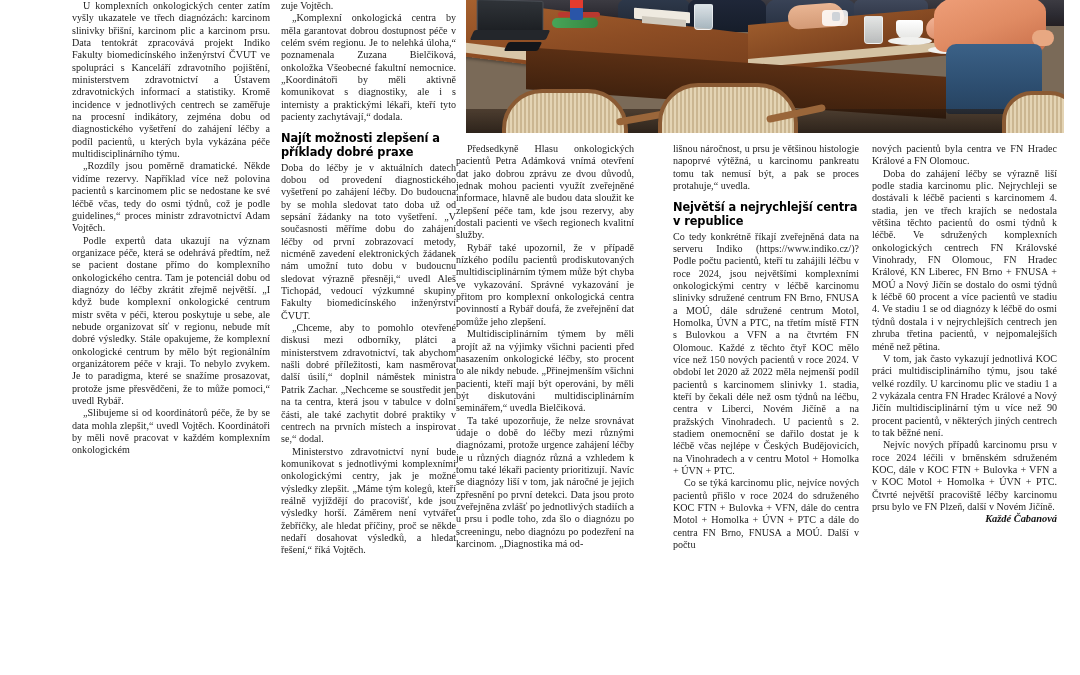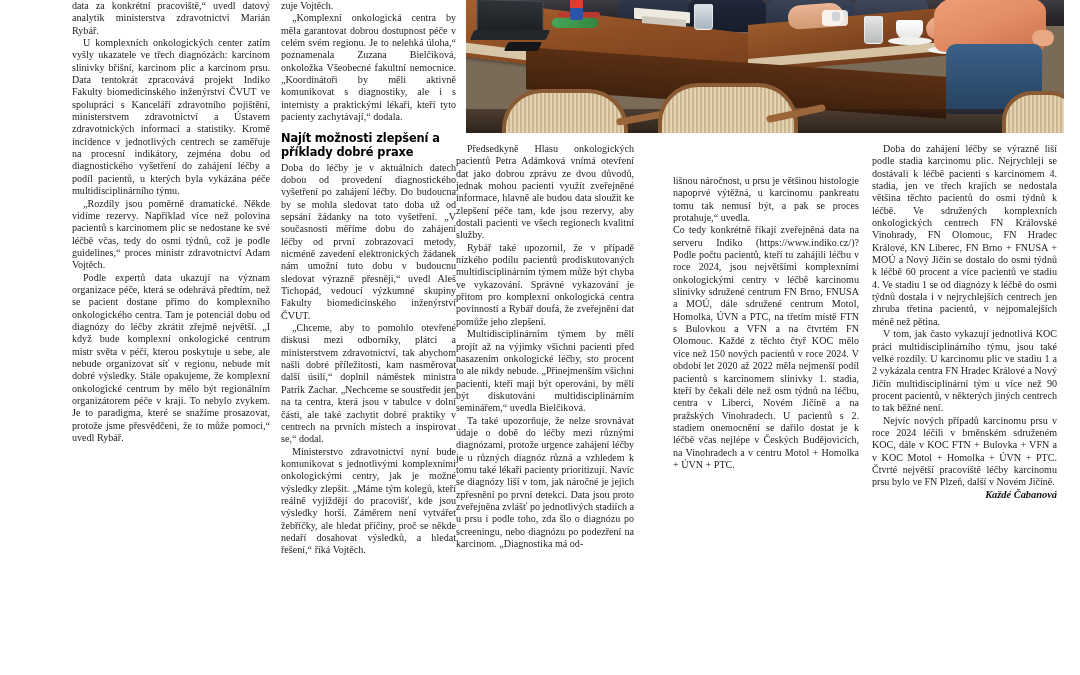--- a/index.html
+++ b/index.html
@@ -241,21 +241,21 @@
     text-align: right;
     margin-top: 6px;
     text-indent: 0;
     color: #111;
   }
 
   
   #col1 { left: 72px;  top: 0px;   width: 198px; }
   #col2 { left: 281px; top: 0px;   width: 175px; }
   #col3 { left: 456px; top: 143px; width: 178px; }
-  #col4 { left: 673px; top: 143px; width: 186px; margin-top: 32px; }
+  #col4 { left: 673px; top: 143px; width: 186px; }
   #col5 { left: 872px; top: 143px; width: 185px; }
 </style>
 </head>
 <body>
 
 <div class="page">
 
   <div class="photo-block">
     <div class="photo">
       <div class="ph-wall"></div>
@@ -298,47 +298,50 @@
       <div class="ph-floor"></div>
       <div class="ph-chair c1"></div>
       <div class="ph-chair-arm a1"></div>
       <div class="ph-chair c2"></div>
       <div class="ph-chair-arm a2"></div>
       <div class="ph-chair c3"></div>
     </div>
   </div>
 
   <div class="col" id="col1">
-    <p class="no-indent">data za konkrétní pracoviště,“ uvedl datový analytik ministerstva zdravotnictví Marián Rybář.</p>
     <p>U komplexních onkologických center zatím vyšly ukazatele ve třech diagnózách: karcinom slinivky břišní, karcinom plic a karcinom prsu. Data tentokrát zpracovává projekt Indiko Fakulty biomedicínského inženýrství ČVUT ve spolupráci s Kanceláří zdravotního pojištění, ministerstvem zdravotnictví a Ústavem zdravotnických informací a statistiky. Kromě incidence v jednotlivých centrech se zaměřuje na procesní indikátory, zejména dobu od diagnostického vyšetření do zahájení léčby a podíl pacientů, u kterých byla vykázána péče multidisciplinárního týmu.</p>
     <p>„Rozdíly jsou poměrně dramatické. Někde vidíme rezervy. Například více než polovina pacientů s karcinomem plic se nedostane ke své léčbě včas, tedy do osmi týdnů, což je podle guidelines,“ proces ministr zdravotnictví Adam Vojtěch.</p>
     <p>Podle expertů data ukazují na význam organizace péče, která se odehrává předtím, než se pacient dostane přímo do komplexního onkologického centra. Tam je potenciál dobu od diagnózy do léčby zkrátit zřejmě největší. „I když bude komplexní onkologické centrum mistr světa v péči, kterou poskytuje u sebe, ale nebude organizovat síť v regionu, nebude mít dobré výsledky. Stále opakujeme, že komplexní onkologické centrum by mělo být regionálním organizátorem péče v kraji. To nebylo zvykem. Je to paradigma, které se snažíme prosazovat, protože jsme přesvědčeni, že to může pomoci,“ uvedl Rybář.</p>
+    <p>„Slibujeme si od koordinátorů péče, že by se data mohla zlepšit,“ uvedl Vojtěch. Koordinátoři by měli nově pracovat v každém komplexním onkologickém</p>
   </div>
 
   <div class="col" id="col2">
     <p class="no-indent">zuje Vojtěch.</p>
     <p>„Komplexní onkologická centra by měla garantovat dobrou dostupnost péče v celém svém regionu. Je to nelehká úloha,“ poznamenala Zuzana Bielčiková, onkoložka Všeobecné fakultní nemocnice. „Koordinátoři by měli aktivně komunikovat s diagnostiky, ale i s internisty a praktickými lékaři, kteří tyto pacienty zachytávají,“ dodala.</p>
     <h2 class="sec-head">Najít možnosti zlepšení a příklady dobré praxe</h2>
     <p class="no-indent">Doba do léčby je v aktuálních datech dobou od provedení diagnostického vyšetření po zahájení léčby. Do budoucna by se mohla sledovat tato doba už od sepsání žádanky na toto vyšetření. „V současnosti měříme dobu do zahájení léčby od první zobrazovací metody, nicméně zavedení elektronických žádanek nám umožní tuto dobu v budoucnu sledovat výrazně přesněji,“ uvedl Aleš Tichopád, vedoucí výzkumné skupiny Fakulty biomedicínského inženýrství ČVUT.</p>
     <p>„Chceme, aby to pomohlo otevřené diskusi mezi odborníky, plátci a ministerstvem zdravotnictví, tak abychom našli dobré příležitosti, kam nasměrovat další úsilí,“ doplnil náměstek ministra Patrik Zachar. „Nechceme se soustředit jen na ta centra, která jsou v tabulce v dolní části, ale také zachytit dobré praktiky v centrech na prvních místech a inspirovat se,“ dodal.</p>
     <p>Ministerstvo zdravotnictví nyní bude komunikovat s jednotlivými komplexními onkologickými centry, jak je možné výsledky zlepšit. „Máme tým kolegů, kteří reálně vyjíždějí do pracovišť, kde jsou výsledky horší. Záměrem není vytvářet žebříčky, ale hledat příčiny, proč se někde nedaří dosahovat výsledků, a hledat řešení,“ říká Vojtěch.</p>
   </div>
 
   <div class="col" id="col3">
     <p>Předsedkyně Hlasu onkologických pacientů Petra Adámková vnímá otevření dat jako dobrou zprávu ze dvou důvodů, jednak mohou pacienti využít zveřejněné informace, hlavně ale budou data sloužit ke zlepšení péče tam, kde jsou rezervy, aby dostali pacienti ve všech regionech kvalitní služby.</p>
     <p>Rybář také upozornil, že v případě nízkého podílu pacientů prodiskutovaných multidisciplinárním týmem může být chyba ve vykazování. Správné vykazování je přitom pro komplexní onkologická centra povinností a Rybář doufá, že zveřejnění dat pomůže jeho zlepšení.</p>
     <p>Multidisciplinárním týmem by měli projít až na výjimky všichni pacienti před nasazením onkologické léčby, sto procent to ale nikdy nebude. „Přinejmenším všichni pacienti, kteří mají být operováni, by měli být diskutováni multidisciplinárním seminářem,“ uvedla Bielčiková.</p>
     <p>Ta také upozorňuje, že nelze srovnávat údaje o době do léčby mezi různými diagnózami, protože urgence zahájení léčby je u různých diagnóz různá a vzhledem k tomu také lékaři pacienty prioritizují. Navíc se diagnózy liší v tom, jak náročné je jejich zpřesnění po první detekci. Data jsou proto zveřejněna zvlášť po jednotlivých stadiích a u prsu i podle toho, zda šlo o diagnózu po screeningu, nebo diagnózu po podezření na karcinom. „Diagnostika má od-</p>
   </div>
 
   <div class="col" id="col4">
     <p class="no-indent">lišnou náročnost, u prsu je většinou histologie napoprvé výtěžná, u karcinomu pankreatu tomu tak nemusí být, a pak se proces protahuje,“ uvedla.</p>
+    <h2 class="sec-head">Největší a nejrychlejší centra v republice</h2>
     <p class="no-indent">Co tedy konkrétně říkají zveřejněná data na serveru Indiko (https://www.indiko.cz/)? Podle počtu pacientů, kteří tu zahájili léčbu v roce 2024, jsou největšími komplexními onkologickými centry v léčbě karcinomu slinivky sdružené centrum FN Brno, FNUSA a MOÚ, dále sdružené centrum Motol, Homolka, ÚVN a PTC, na třetím místě FTN s Bulovkou a VFN a na čtvrtém FN Olomouc. Každé z těchto čtyř KOC mělo více než 150 nových pacientů v roce 2024. V období let 2020 až 2022 měla nejmenší podíl pacientů s karcinomem slinivky 1. stadia, kteří by čekali déle než osm týdnů na léčbu, centra v Liberci, Novém Jičíně a na pražských Vinohradech. U pacientů s 2. stadiem onemocnění se dařilo dostat je k léčbě včas nejlépe v Českých Budějovicích, na Vinohradech a v centru Motol + Homolka + ÚVN + PTC.</p>
+    <p>Co se týká karcinomu plic, nejvíce nových pacientů přišlo v roce 2024 do sdruženého KOC FTN + Bulovka + VFN, dále do centra Motol + Homolka + ÚVN + PTC a dále do centra FN Brno, FNUSA a MOÚ. Další v počtu</p>
   </div>
 
   <div class="col" id="col5">
+    <p class="no-indent">nových pacientů byla centra ve FN Hradec Králové a FN Olomouc.</p>
     <p>Doba do zahájení léčby se výrazně liší podle stadia karcinomu plic. Nejrychleji se dostávali k léčbě pacienti s karcinomem 4. stadia, jen ve třech krajích se nedostala většina těchto pacientů do osmi týdnů k léčbě. Ve sdružených komplexních onkologických centrech FN Královské Vinohrady, FN Olomouc, FN Hradec Králové, KN Liberec, FN Brno + FNUSA + MOÚ a Nový Jičín se dostalo do osmi týdnů k léčbě 60 procent a více pacientů ve stadiu 4. Ve stadiu 1 se od diagnózy k léčbě do osmi týdnů dostala i v nejrychlejších centrech jen zhruba třetina pacientů, v nejpomalejších méně než pětina.</p>
     <p>V tom, jak často vykazují jednotlivá KOC práci multidisciplinárního týmu, jsou také velké rozdíly. U karcinomu plic ve stadiu 1 a 2 vykázala centra FN Hradec Králové a Nový Jičín multidisciplinární tým u více než 90 procent pacientů, v některých jiných centrech to tak běžné není.</p>
     <p>Nejvíc nových případů karcinomu prsu v roce 2024 léčili v brněnském sdruženém KOC, dále v KOC FTN + Bulovka + VFN a v KOC Motol + Homolka + ÚVN + PTC. Čtvrté největší pracoviště léčby karcinomu prsu bylo ve FN Plzeň, další v Novém Jičíně.</p>
     <p class="byline">Každé Čabanová</p>
   </div>
 
 </div>
 
 </body></html>

